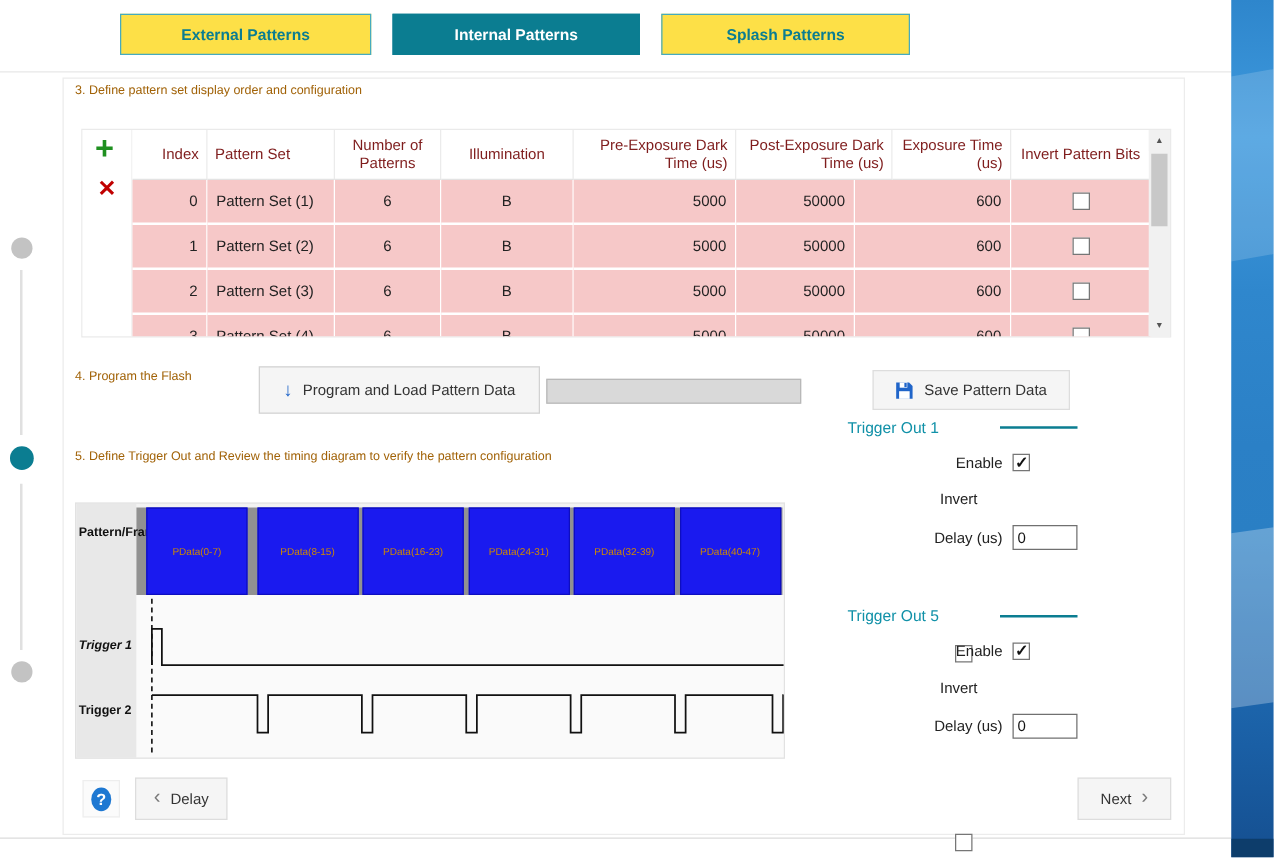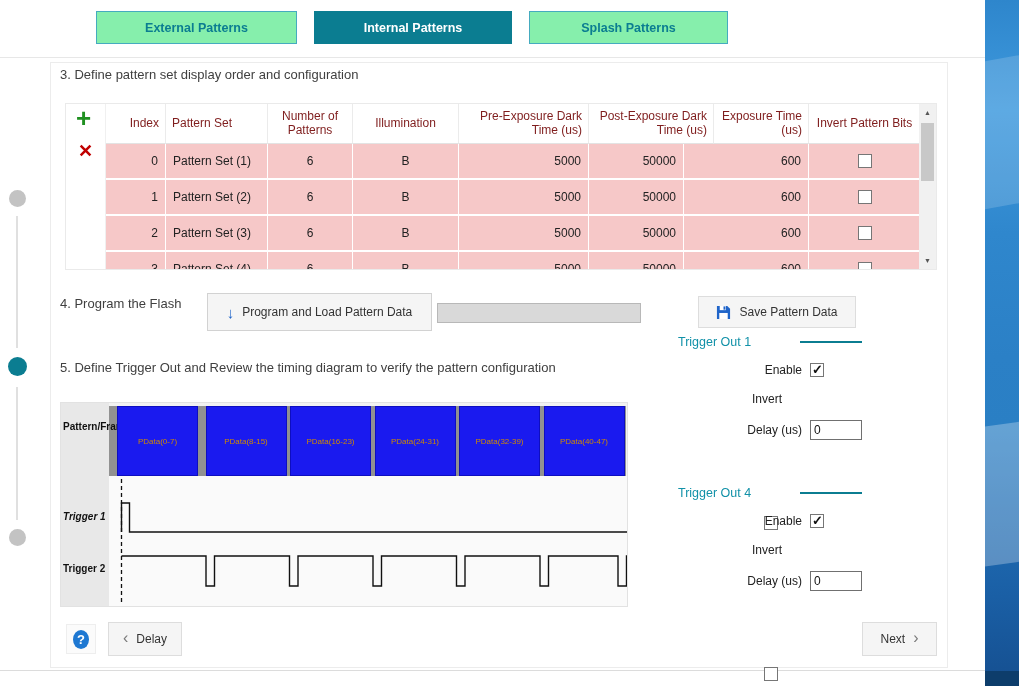--- a/index.html
+++ b/index.html
@@ -12,36 +12,36 @@
   .app { position:absolute; left:0; top:0; width:985px; height:671px; background:#fff; border-bottom:1px solid #dcdcdc; }
 
   
   .desktop { position:absolute; left:985px; top:0; width:34px; height:686px; overflow:hidden;
     background:linear-gradient(180deg,#2e86cc 0%, #3f9ade 16%, #2f87cd 34%, #2b80c6 52%, #2a7fc4 62%, #206eb5 74%, #1a5fa5 87%, #154f90 100%); }
   .desktop .beam1 { position:absolute; left:-4px; top:58px; width:44px; height:148px; background:rgba(255,255,255,0.16); transform:skewY(-10deg); }
   .desktop .beam2 { position:absolute; left:-4px; top:424px; width:44px; height:140px; background:rgba(255,255,255,0.28); transform:skewY(-8deg); }
   .desktop .task  { position:absolute; left:0; bottom:0; width:100%; height:15px; background:#0d3d6b; }
 
   
-  .tab { position:absolute; top:11px; height:33px; border:1px solid #45abbf; background:#86efac; color:#0b7d91;
+  .tab { position:absolute; top:11px; height:33px; border:1px solid #45abbf; background:#fde047; color:#0b7d91;
     font-size:12.5px; font-weight:bold; display:flex; align-items:center; justify-content:center; cursor:pointer; font-family:inherit; }
   .tab.active { background:#0b7d91; color:#fff; border-color:#0b7d91; }
   #tab-ext { left:96px; width:201px; }
   #tab-int { left:314px; width:198px; }
   #tab-splash { left:529px; width:199px; }
   .tab-divider { position:absolute; left:0; top:57px; width:985px; height:1px; background:#e7e7e7; }
 
   
   .step-circle { position:absolute; width:17px; height:17px; border-radius:50%; background:#c3c3c3; }
   .step-circle.active { width:19px; height:19px; background:#0b7d91; }
   .step-line { position:absolute; width:2px; background:#e0e0e0; }
 
   
   .panel { position:absolute; left:50px; top:62px; width:898px; height:606px; background:#fff; border:1px solid #ececec; }
-  .sec-title { position:absolute; color:#404040; font-size:13px; white-space:nowrap; }
+  .sec-title { position:absolute; color:#a16207; font-size:10px; white-space:nowrap; }
 
   
   .ptable { position:absolute; left:65px; top:103px; width:872px; height:167px; overflow:hidden; border:1px solid #eaeaea; background:#fff; }
   .add-col { position:absolute; left:0; top:0; width:40px; height:100%; background:#fff; border-right:1px solid #f0f0f0; }
   .icon-add { position:absolute; left:10px; top:0px;  font-size:26px; font-weight:bold; color:#1f9020; cursor:pointer; line-height:28px; }
   .icon-del { position:absolute; left:12px; top:37px; font-size:18px; font-weight:bold; color:#c00000; cursor:pointer; line-height:20px; }
   .tgrid { position:absolute; left:40px; top:0; width:815px; }
   .thead { display:flex; height:40px; background:#fff; }
   .th { display:flex; align-items:center; padding:0 6px; font-size:12px; color:#7f1d1d;
         border-right:1px solid #ebebeb; border-bottom:1px solid #e3e3e3; line-height:1.15; }
@@ -225,21 +225,21 @@
       <span class="cb"></span>
     </div>
     <div class="tg-row row-del">
       <span class="tg-label">Delay (us)</span>
       <input class="delay-input" value="0" style="">
     </div>
   </div>
 
   <div class="tgroup" id="tgroup2">
     <div class="tg-title-row">
-      <span class="tg-title">Trigger Out 4</span>
+      <span class="tg-title">Trigger Out 5</span>
       <span class="tg-line"></span>
     </div>
     <div class="tg-row row-en">
       <span class="tg-label">Enable</span>
       <span class="cb checked"></span>
     </div>
     <div class="tg-row row-inv">
       <span class="tg-label">Invert</span>
       <span class="cb"></span>
     </div>

